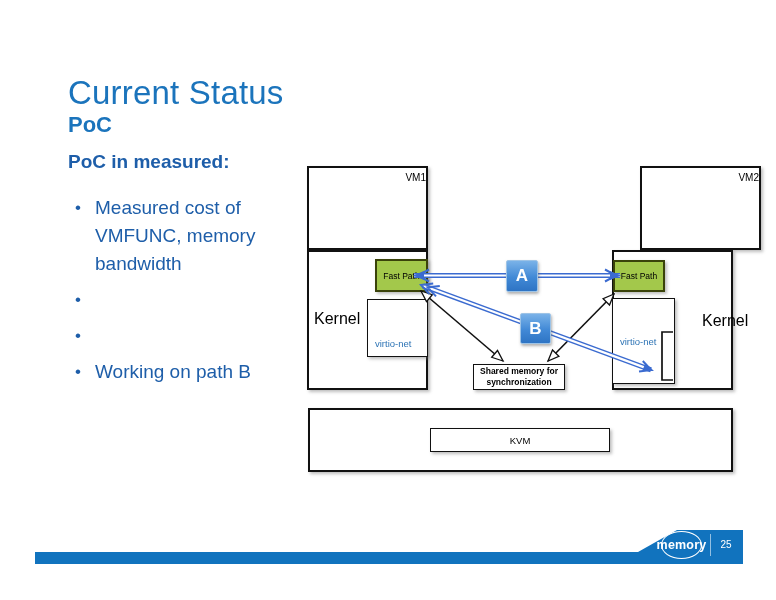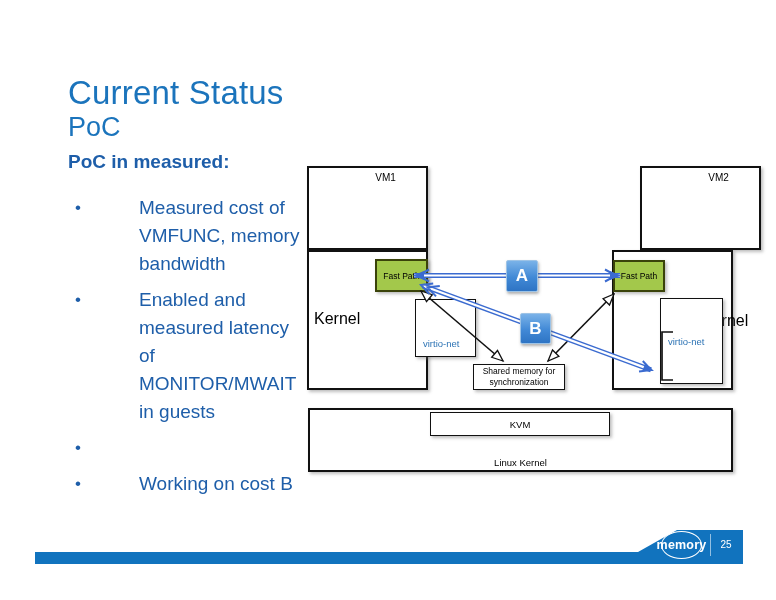--- a/index.html
+++ b/index.html
@@ -2,34 +2,34 @@
 <html><head>
 <meta charset="utf-8">
 <style>
   html,body { margin:0; padding:0; background:#fff; }
   .slide {
     position:relative; width:776px; height:600px; background:#fff;
     font-family:"Liberation Sans", sans-serif; overflow:hidden;
   }
   
   .title    { position:absolute; left:68px; top:74px; font-size:33px; color:#1b74bc; letter-spacing:0.2px; }
-  .subtitle { position:absolute; left:68px; top:112px; font-size:27px; color:#1b74bc; }
+  .subtitle { position:absolute; left:68px; top:112px; font-size:22px; color:#1b74bc;font-weight:bold; }
   .heading  { position:absolute; left:68px; top:151px; font-size:19px; font-weight:bold; color:#1e5ea9; }
   .bullets  { position:absolute; left:68px; top:194px; width:232px; margin:0; padding:0; list-style:none; }
   .bullets li { display:flex; margin:0 0 8px 0; color:#1e5ea9; font-size:19px; line-height:28px; }
   .bullets li .marker { width:27px; flex:0 0 27px; padding-left:7px; box-sizing:border-box; font-size:17px; }
-  .bullets li .btxt   { width:192px;margin-left:44px; }
+  .bullets li .btxt   { width:192px; }
   
   .box { position:absolute; background:#fff; border:2px solid #111; box-sizing:border-box;
          box-shadow:2px 2px 3px rgba(110,110,110,0.45); }
-  .box .toplabel { display:block; text-align:center; padding-top:4px; font-size:10px; color:#000;padding-left:36px; }
+  .box .toplabel { display:block; text-align:right; padding-top:4px; font-size:10px; color:#000;padding-left:36px; }
   .kernel-label { position:absolute; font-size:16px; color:#000; }
   .fastpath { background:#a3c84b; border:2px solid #3a430a; display:flex; align-items:center;
               justify-content:center; font-size:8.5px; color:#000; z-index:2; }
-  .virtio { z-index:2;margin-left:48px; }
+  .virtio { z-index:2; }
   .virtio .vlabel { position:absolute; font-size:9.5px; color:#2e74b5; }
   .shared { z-index:2; display:flex; align-items:center; justify-content:center; text-align:center;
             font-size:8.5px; line-height:11px; color:#000; padding:1px; border-width:1.5px; }
   .kvm-inner { display:flex; align-items:center; justify-content:center; font-size:9.5px; border-width:1.8px; }
   .linux-label { position:absolute; left:308px; top:457px; width:425px; text-align:center; font-size:9.5px; color:#000; }
   
   .chip { position:absolute; z-index:6; display:flex; align-items:center; justify-content:center;
           color:#fff; font-size:17px; font-weight:600; border:1px solid #9dc3e6; border-radius:2px;
           background:linear-gradient(180deg,#7ab2e8 0%,#4189d6 55%,#2e74c4 100%);
           box-shadow:1px 2px 3px rgba(100,100,100,0.5); }
@@ -50,28 +50,27 @@
   <div class="title">Current Status</div>
   <div class="subtitle">PoC</div>
   <div class="heading">PoC in measured:</div>
   <ul class="bullets">
     <li>
       <span class="marker">•</span>
       <span class="btxt">Measured cost of VMFUNC, memory bandwidth</span>
     </li>
     <li>
       <span class="marker">•</span>
-      <span class="btxt">Enabled and measured latency of MONITOR/MWAIT in guests</span>
     </li>
     <li>
       <span class="marker">•</span>
     </li>
     <li>
       <span class="marker">•</span>
-      <span class="btxt">Working on cost B</span>
+      <span class="btxt">Working on path B</span>
     </li>
   </ul>
 
   <div class="box" style="left:307px; top:166px; width:121px; height:84px;">
     <span class="toplabel">VM1</span>
   </div>
   <div class="box" style="left:307px; top:250px; width:121px; height:140px;">
     <span class="kernel-label" style="left:5px; top:58px;">Kernel</span>
   </div>
   <div class="box" style="left:612px; top:166px; width:121px; height:84px;margin-left:28px;">
@@ -88,29 +87,28 @@
     <span>Fast Path</span>
   </div>
 
   <div class="box virtio" style="left:367px; top:299px; width:61px; height:58px; border-width:1.8px;">
     <span class="vlabel" style="left:7px; top:38px;">virtio-net</span>
   </div>
   <div class="box virtio" style="left:612px; top:298px; width:63px; height:86px; border-width:1.8px;">
     <span class="vlabel" style="left:7px; top:37px;">virtio-net</span>
   </div>
 
-  <div class="box shared" style="left:473px; top:364px; width:92px; height:26px;">
+  <div class="box shared" style="left:473px; top:364px; width:92px; height:26px;font-weight:bold;">
     <span>Shared memory for synchronization</span>
   </div>
 
   <div class="box" style="left:308px; top:408px; width:425px; height:64px;"></div>
-  <div class="box kvm-inner" style="left:430px; top:412px; width:180px; height:24px;">
+  <div class="box kvm-inner" style="left:430px; top:428px; width:180px; height:24px;">
     <span>KVM</span>
   </div>
-  <div class="linux-label">Linux Kernel</div>
 
   <svg class="overlay" width="776" height="600" viewBox="0 0 776 600">
 
     <g>
       <line x1="421" y1="291" x2="503" y2="361" stroke="#111" stroke-width="1.6"></line>
       <path d="M421,291 L426.5,301.6 L432.3,294.7 Z" fill="#fff" stroke="#111" stroke-width="1.3"></path>
       <path d="M503,361 L491.7,357.3 L497.5,350.5 Z" fill="#fff" stroke="#111" stroke-width="1.3"></path>
     </g>
 
     <g>

